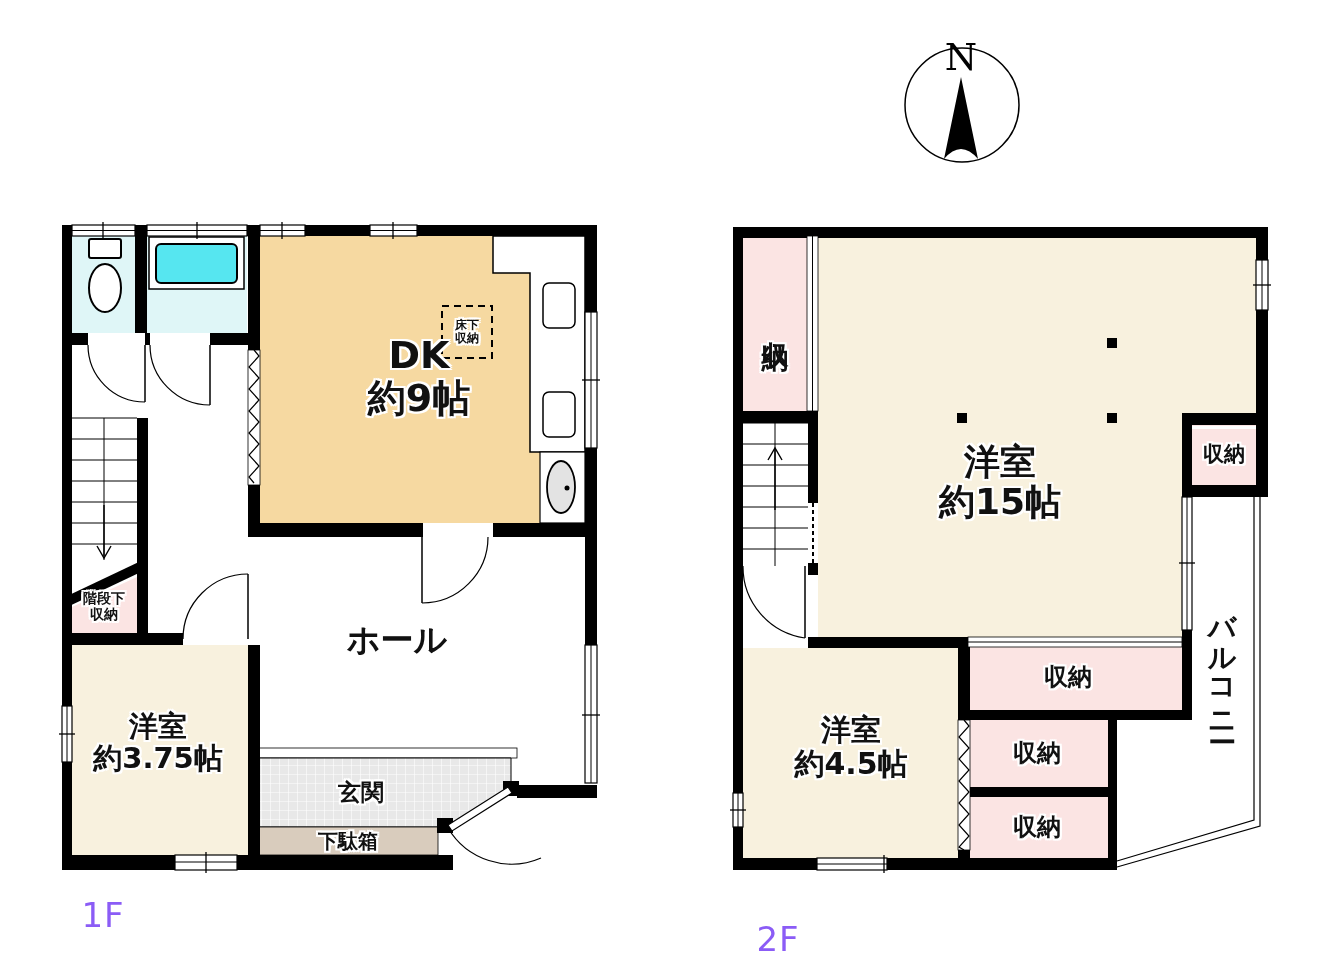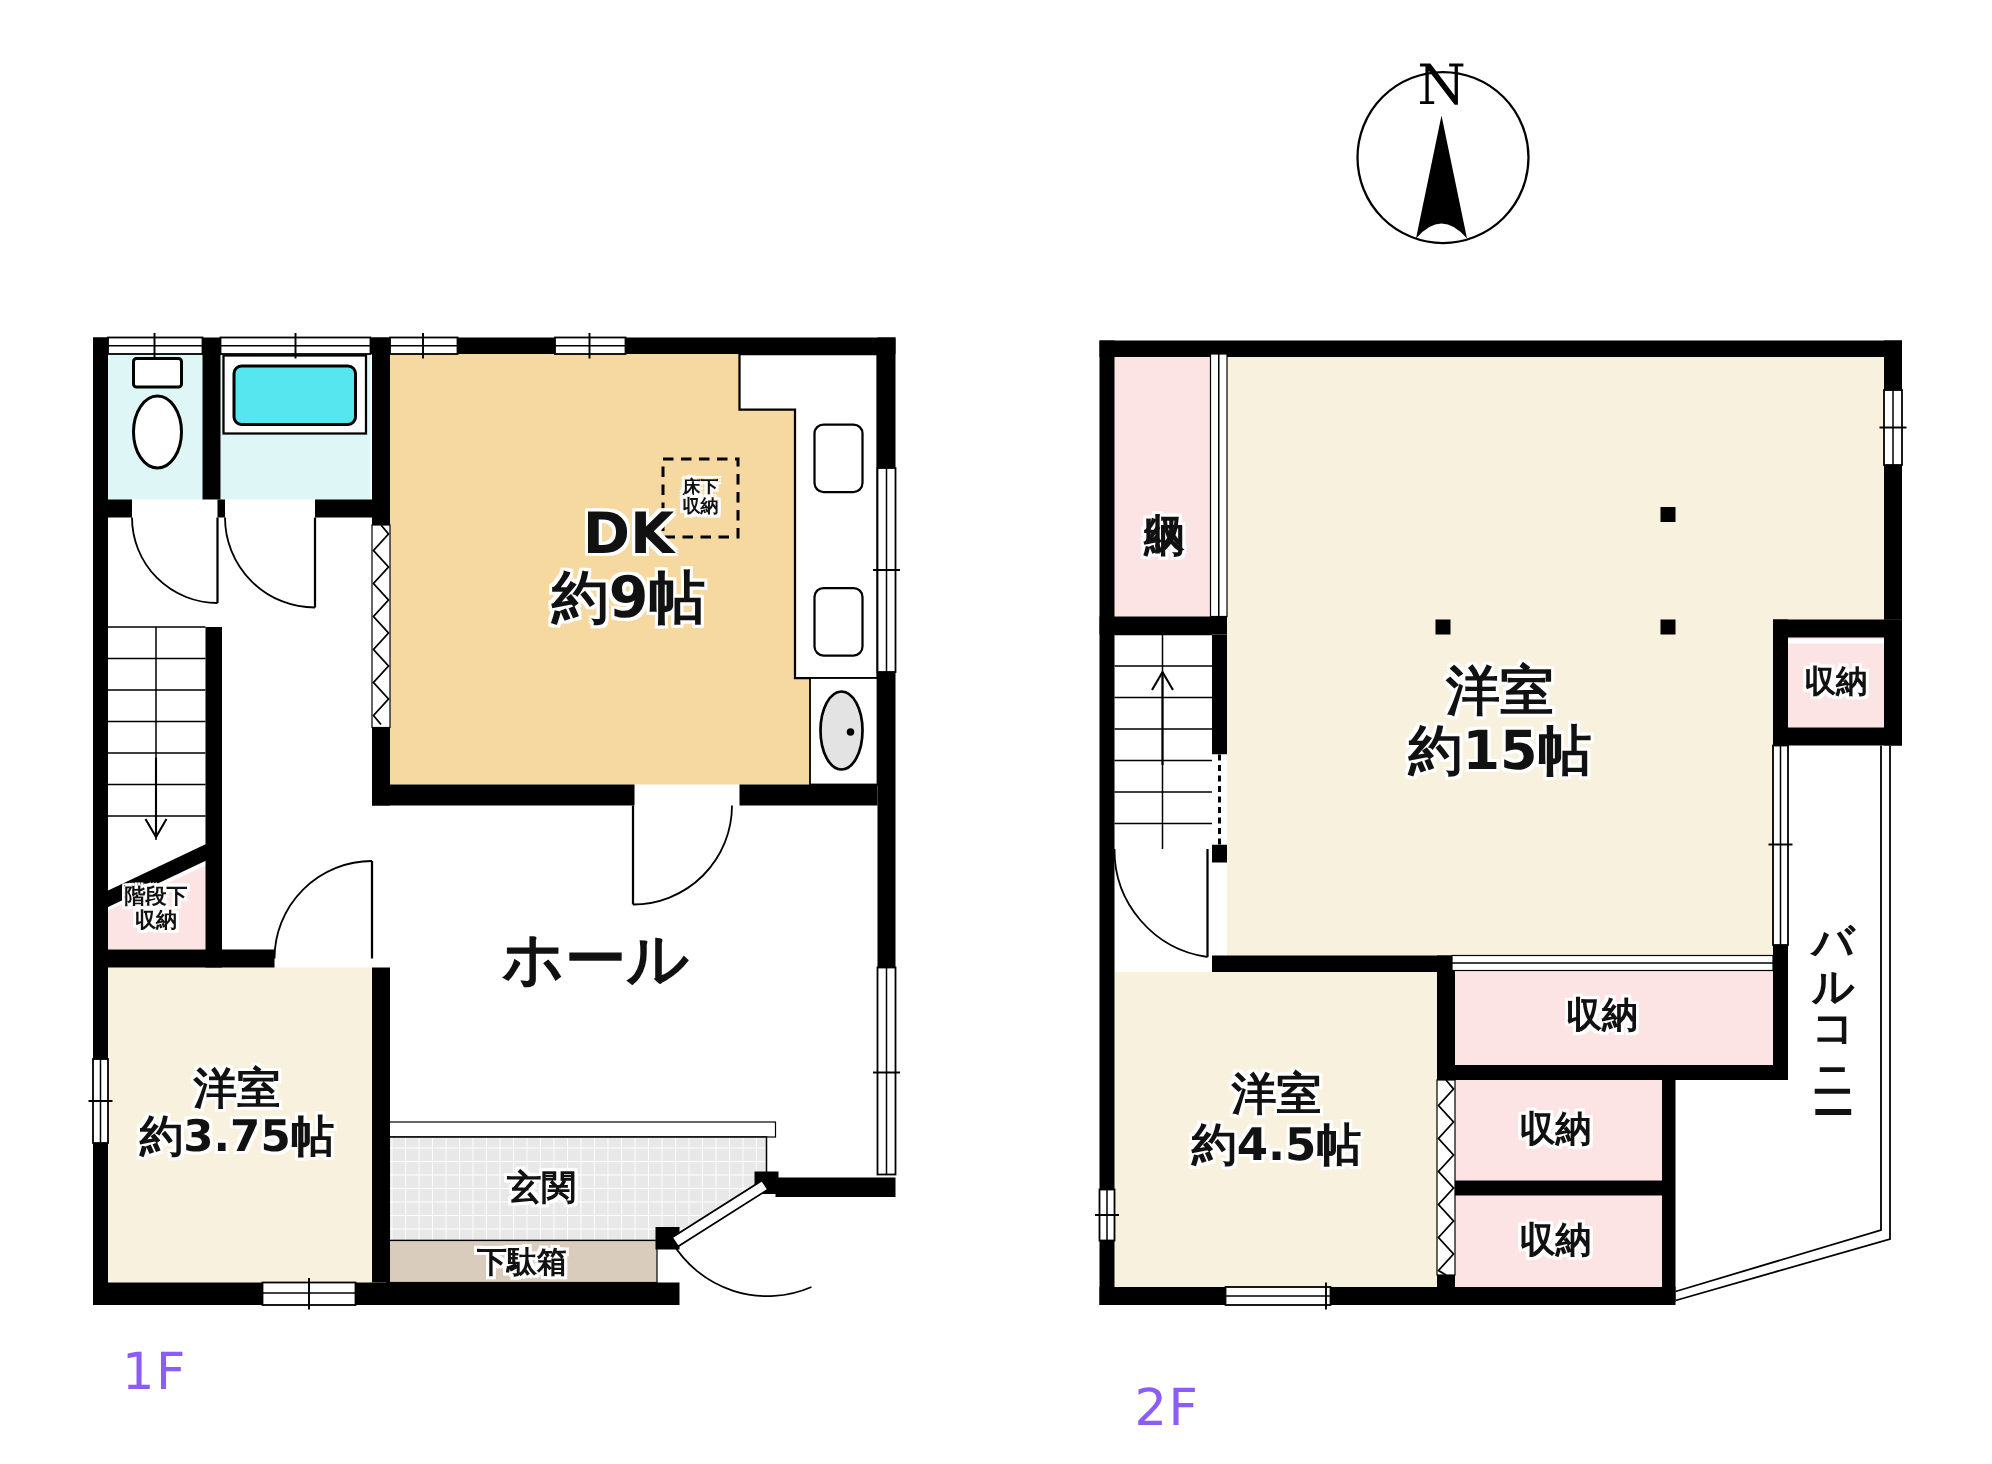--- a/index.html
+++ b/index.html
@@ -265,21 +265,21 @@
       <path d="M961 77 L944 159 Q961 139 978 159 Z" fill="#000"></path>
     </g>
   </svg>
 
   <div class="north" style="left:961px;top:57px;">N</div>
 
   <div class="lbl" style="left:380px;top:377px;font-size:38px;margin-left:39px;">DK
 約9帖</div>
   <div class="lbl" style="left:467px;top:332px;font-size:12px;">床下
 収納</div>
-  <div class="lbl" style="left:397px;top:640px;font-size:41px;">ホール</div>
+  <div class="lbl" style="left:397px;top:640px;font-size:33px;">ホール</div>
   <div class="lbl" style="left:361px;top:793px;font-size:23px;">玄関</div>
   <div class="lbl" style="left:348px;top:841px;font-size:20px;">下駄箱</div>
   <div class="lbl" style="left:104px;top:607px;font-size:14px;text-align:center;">階段下
 収納</div>
   <div class="lbl" style="left:158px;top:742px;font-size:29px;">洋室
 約3.75帖</div>
   <div class="floor-tag" style="left:103px;top:915px;">1F</div>
 
   <div class="lbl v" style="left:775px;top:323px;font-size:27px;">収納</div>
   <div class="lbl" style="left:1000px;top:482px;font-size:36px;">洋室

